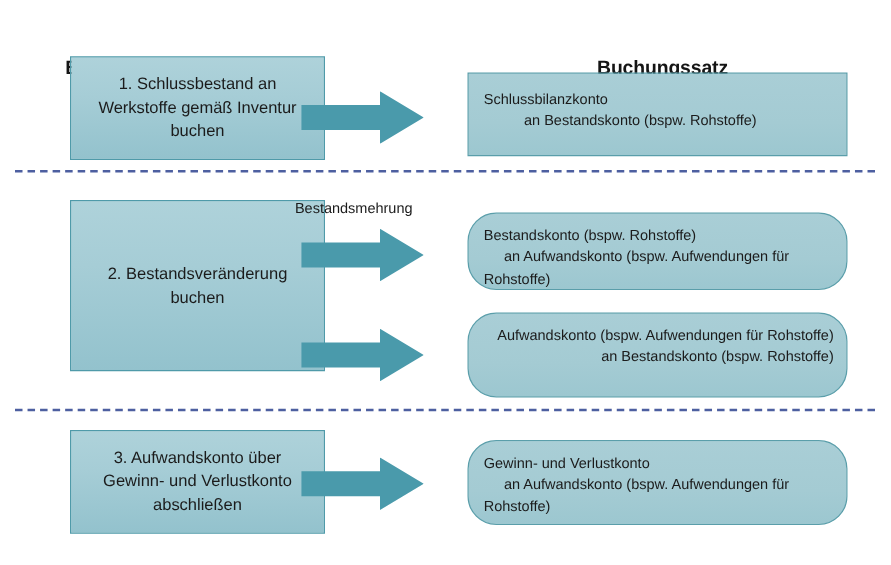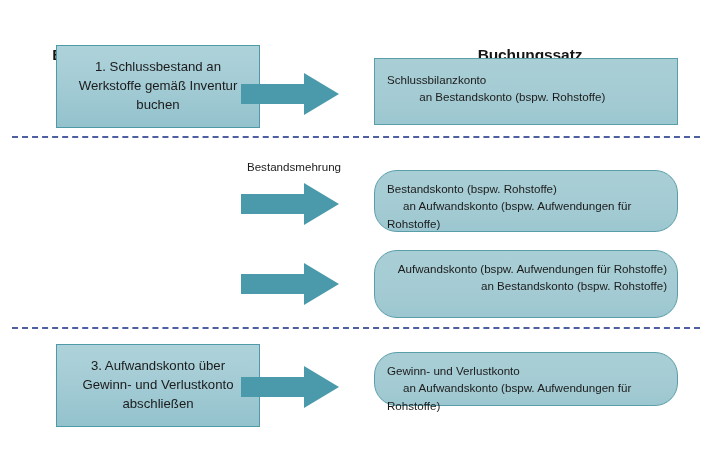--- a/index.html
+++ b/index.html
@@ -62,21 +62,21 @@
     background: linear-gradient(to bottom, #a9ced6 0%, #a4cbd3 60%, #9cc7d0 100%);
     color: #1b1b1b;
     font-size: 11.6px;
     line-height: 1.5;
     padding: 12px 10px 16px 12px;
     white-space: pre-wrap;
   }
   #entry-box-1 { left: 374px; top: 58px;  width: 304px; height: 67px; }
   #entry-box-2 { left: 374px; top: 170px; width: 304px; height: 62px; }
   #entry-box-3 { left: 374px; top: 250px; width: 304px; height: 68px; text-align: right; }
-  #entry-box-4 { left: 374px; top: 352px; width: 304px; height: 54px; }
+  #entry-box-4 { left: 374px; top: 352px; width: 304px; height: 68px; }
   #entry-box-2, #entry-box-3, #entry-box-4 { padding-top: 9px; border-radius: 23px; }
 
   
   .arrow {
     position: absolute;
     width: 98px;
     height: 42px;
   }
   #arrow-1 { left: 241px; top: 73px; }
   #arrow-2 { left: 241px; top: 183px; }
@@ -85,21 +85,21 @@
 
   
   .arrow-caption {
     position: absolute;
     font-size: 11.6px;
     color: #1b1b1b;
     text-align: center;
     white-space: nowrap;
     width: 130px;
   }
-  #caption-1 { left: 229px; top: 160px; }
+  #caption-1 { left: 218px; top: 160px; }
   #caption-2 { left: 226px; top: 251px; }
 
   
   .separator {
     position: absolute;
     left: 12px;
     width: 688px;
     height: 0;
     border-top: 2px dashed #4d5fa0;
   }
@@ -118,20 +118,21 @@
 
   <svg class="arrow" id="arrow-1" viewBox="0 0 98 42">
     <polygon points="0,11 63,11 63,0 98,21 63,42 63,31 0,31" fill="#4a9aab"></polygon>
   </svg>
 
   <div class="entry-box" id="entry-box-1">Schlussbilanzkonto
           an Bestandskonto (bspw. Rohstoffe)</div>
 
   <div class="separator" id="separator-1"></div>
 
+  <div class="proc-box" id="proc-box-2">2. Bestandsveränderung buchen</div>
 
   <div class="arrow-caption" id="caption-1">Bestandsmehrung</div>
 
   <svg class="arrow" id="arrow-2" viewBox="0 0 98 42">
     <polygon points="0,11 63,11 63,0 98,21 63,42 63,31 0,31" fill="#4a9aab"></polygon>
   </svg>
 
   <div class="entry-box" id="entry-box-2">Bestandskonto (bspw. Rohstoffe)
      an Aufwandskonto (bspw. Aufwendungen für Rohstoffe)</div>
 

